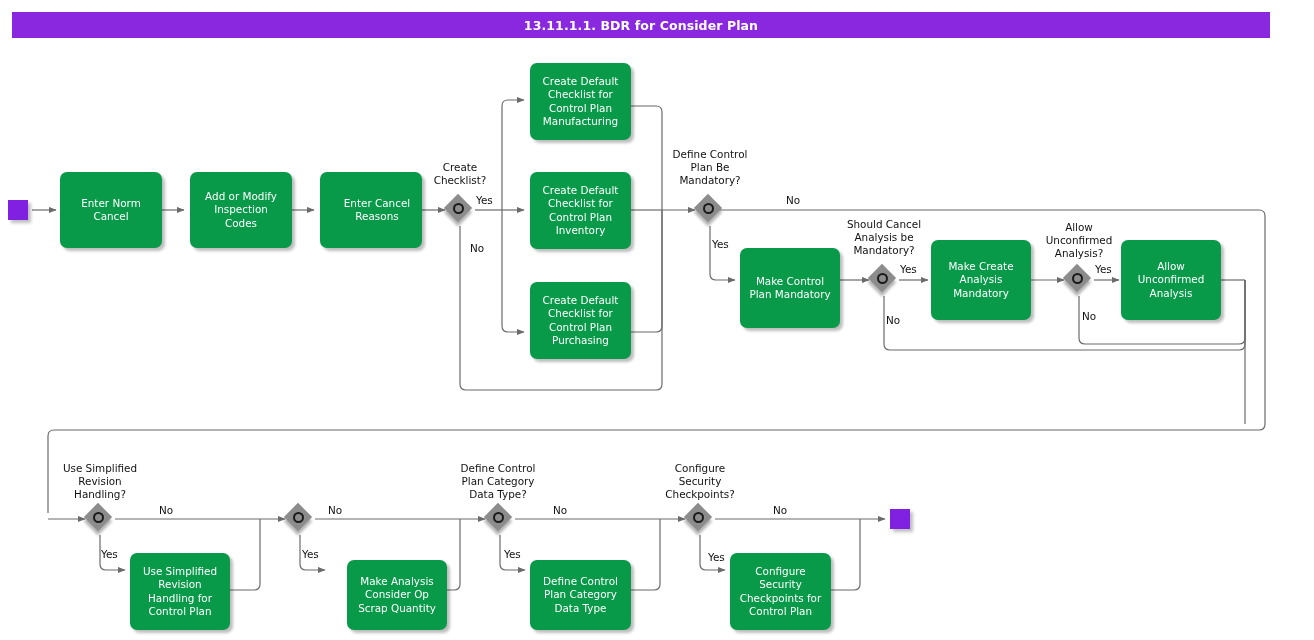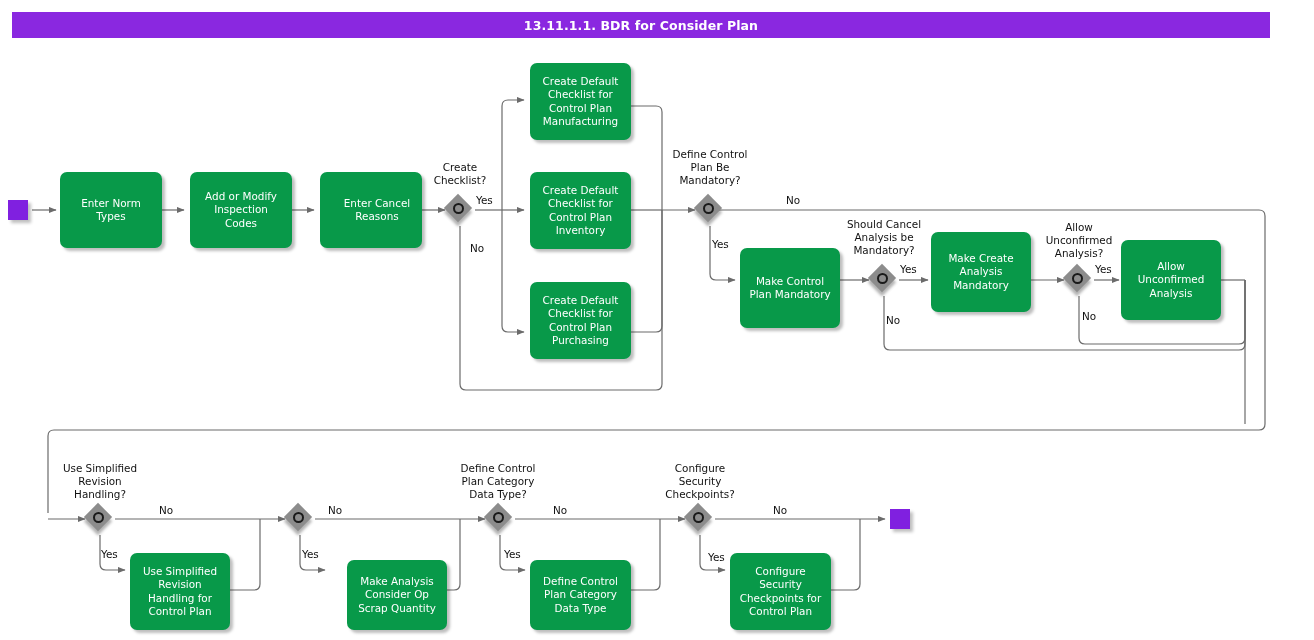--- a/index.html
+++ b/index.html
@@ -138,21 +138,21 @@
       <path d="M700,535 V564 q0,6 6,6 H725" marker-end="url(#ah)"></path>
       <path d="M831,590 H854 q6,0 6,-6 V519"></path>
       <path d="M715,519 H885" marker-end="url(#ah)"></path>
     </g>
   </svg>
 
   <div class="term" style="left:8px;top:200px;"></div>
   <div class="term" style="left:890px;top:509px;"></div>
 
   <div class="task" style="left:60px;top:172px;width:102px;height:76px;">Enter Norm
-Types</div>
+Cancel</div>
 
   <div class="task" style="left:190px;top:172px;width:102px;height:76px;">Add or Modify
 Inspection
 Codes</div>
 
   <div class="task" style="left:320px;top:172px;width:102px;height:76px;padding-left:16px;">Enter Cancel
 Reasons</div>
 
   <div class="task" style="left:530px;top:63px;width:101px;height:77px;">Create Default
 Checklist for
@@ -165,21 +165,21 @@
 Inventory</div>
 
   <div class="task" style="left:530px;top:282px;width:101px;height:77px;">Create Default
 Checklist for
 Control Plan
 Purchasing</div>
 
   <div class="task" style="left:740px;top:248px;width:100px;height:80px;">Make Control
 Plan Mandatory</div>
 
-  <div class="task" style="left:931px;top:232px;width:100px;height:80px;">Make Create
+  <div class="task" style="left:931px;top:240px;width:100px;height:80px;">Make Create
 Analysis
 Mandatory</div>
 
   <div class="task" style="left:1121px;top:240px;width:100px;height:80px;">Allow
 Unconfirmed
 Analysis</div>
 
   <div class="task" style="left:130px;top:553px;width:100px;height:77px;">Use Simplified
 Revision
 Handling for

